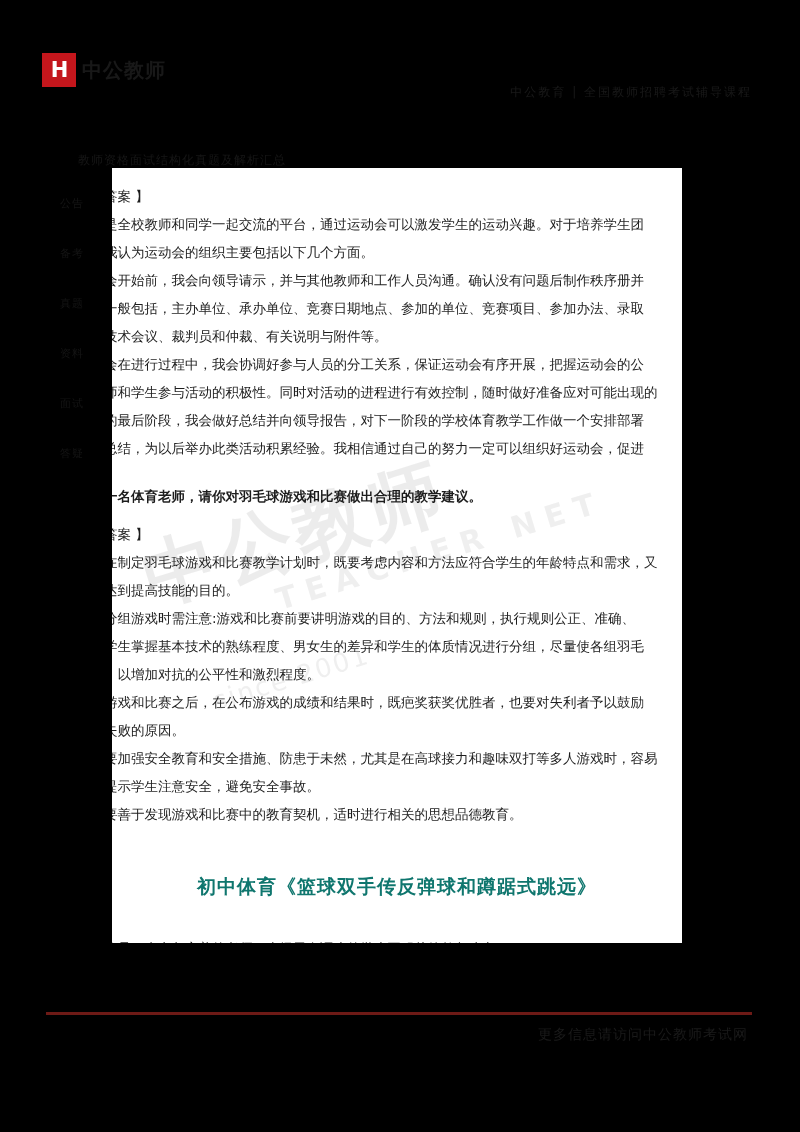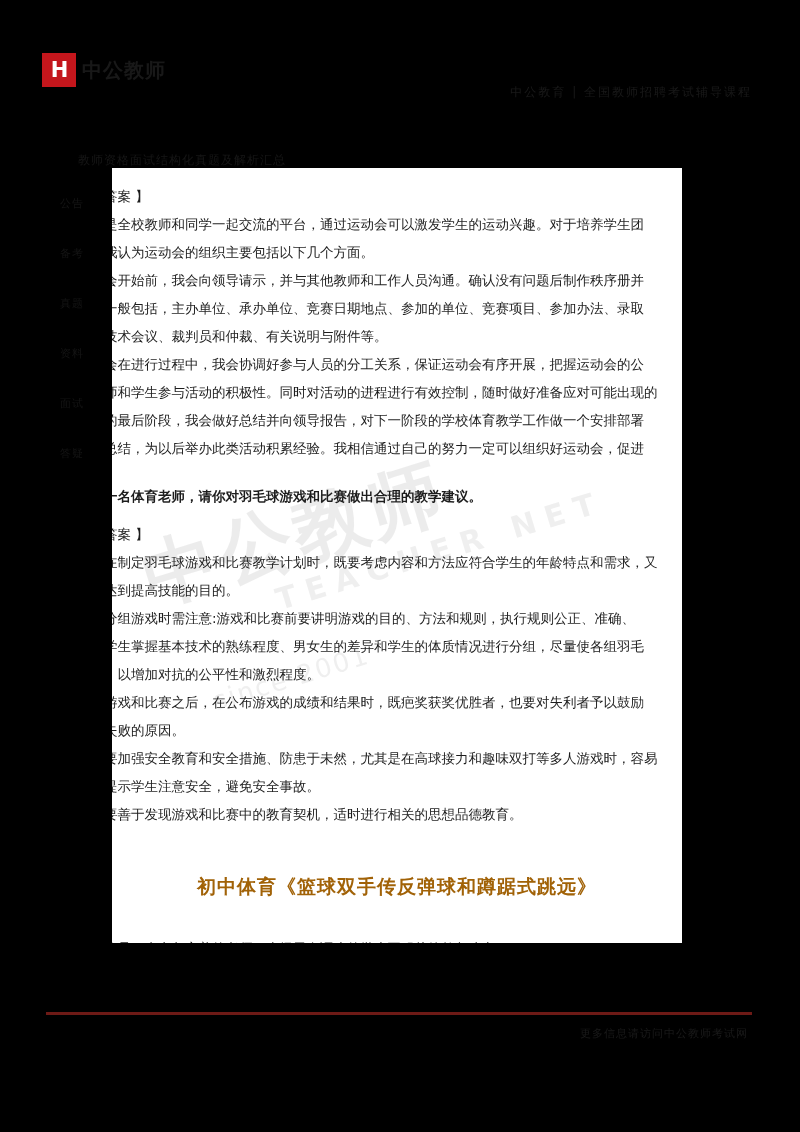--- a/index.html
+++ b/index.html
@@ -153,40 +153,40 @@
   .p.shift-left {
     margin-left: -18px;
   }
   .gap-sm { height: 10px; }
   .gap-md { height: 20px; }
 
   .heading {
     text-align: center;
     font-size: 19px;
     font-weight: bold;
-    color: #a16207;
+    color: #0f766e;
     margin: 46px 0 34px 0;
     letter-spacing: 1px;
   }
 
   
   .footer-rule {
     position: absolute;
     left: 46px;
     top: 1012px;
     width: 706px;
     height: 3px;
     background: #6d1a16;
   }
   .footer-text {
     position: absolute;
     right: 52px;
     top: 1026px;
     color: #1a1a1a;
-    font-size: 11px;
+    font-size: 14px;
     letter-spacing: 1px;
     white-space: nowrap;
   }
 </style>
 </head>
 <body>
 
 <div class="page">
 
   <div class="logo-wrap">

